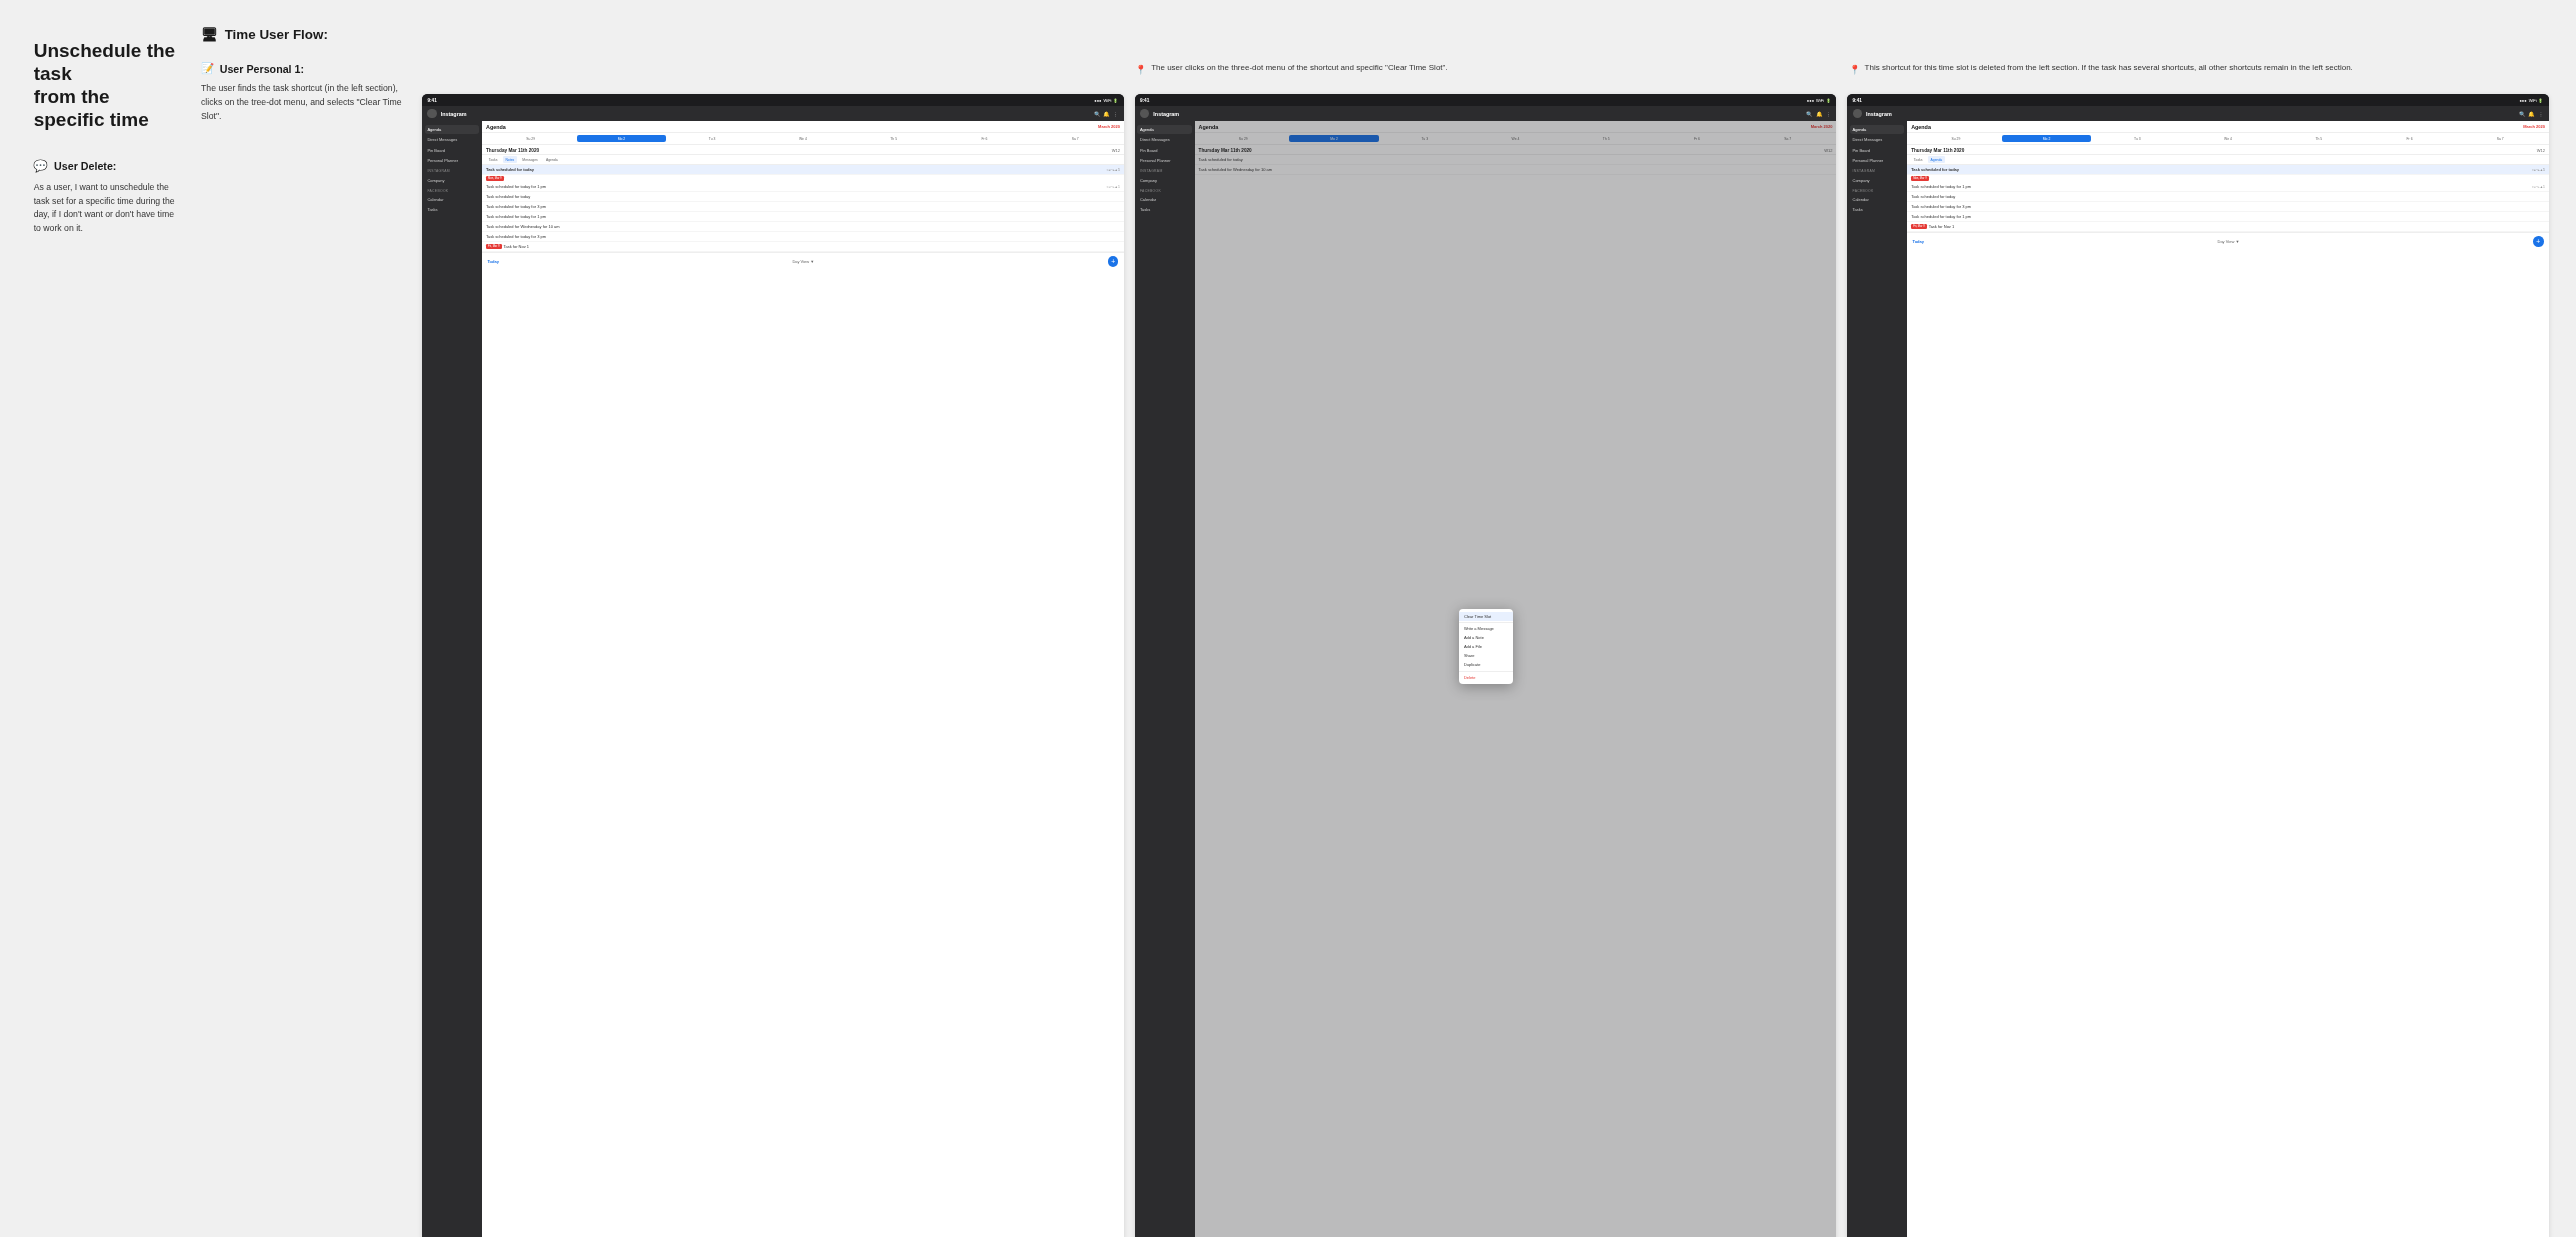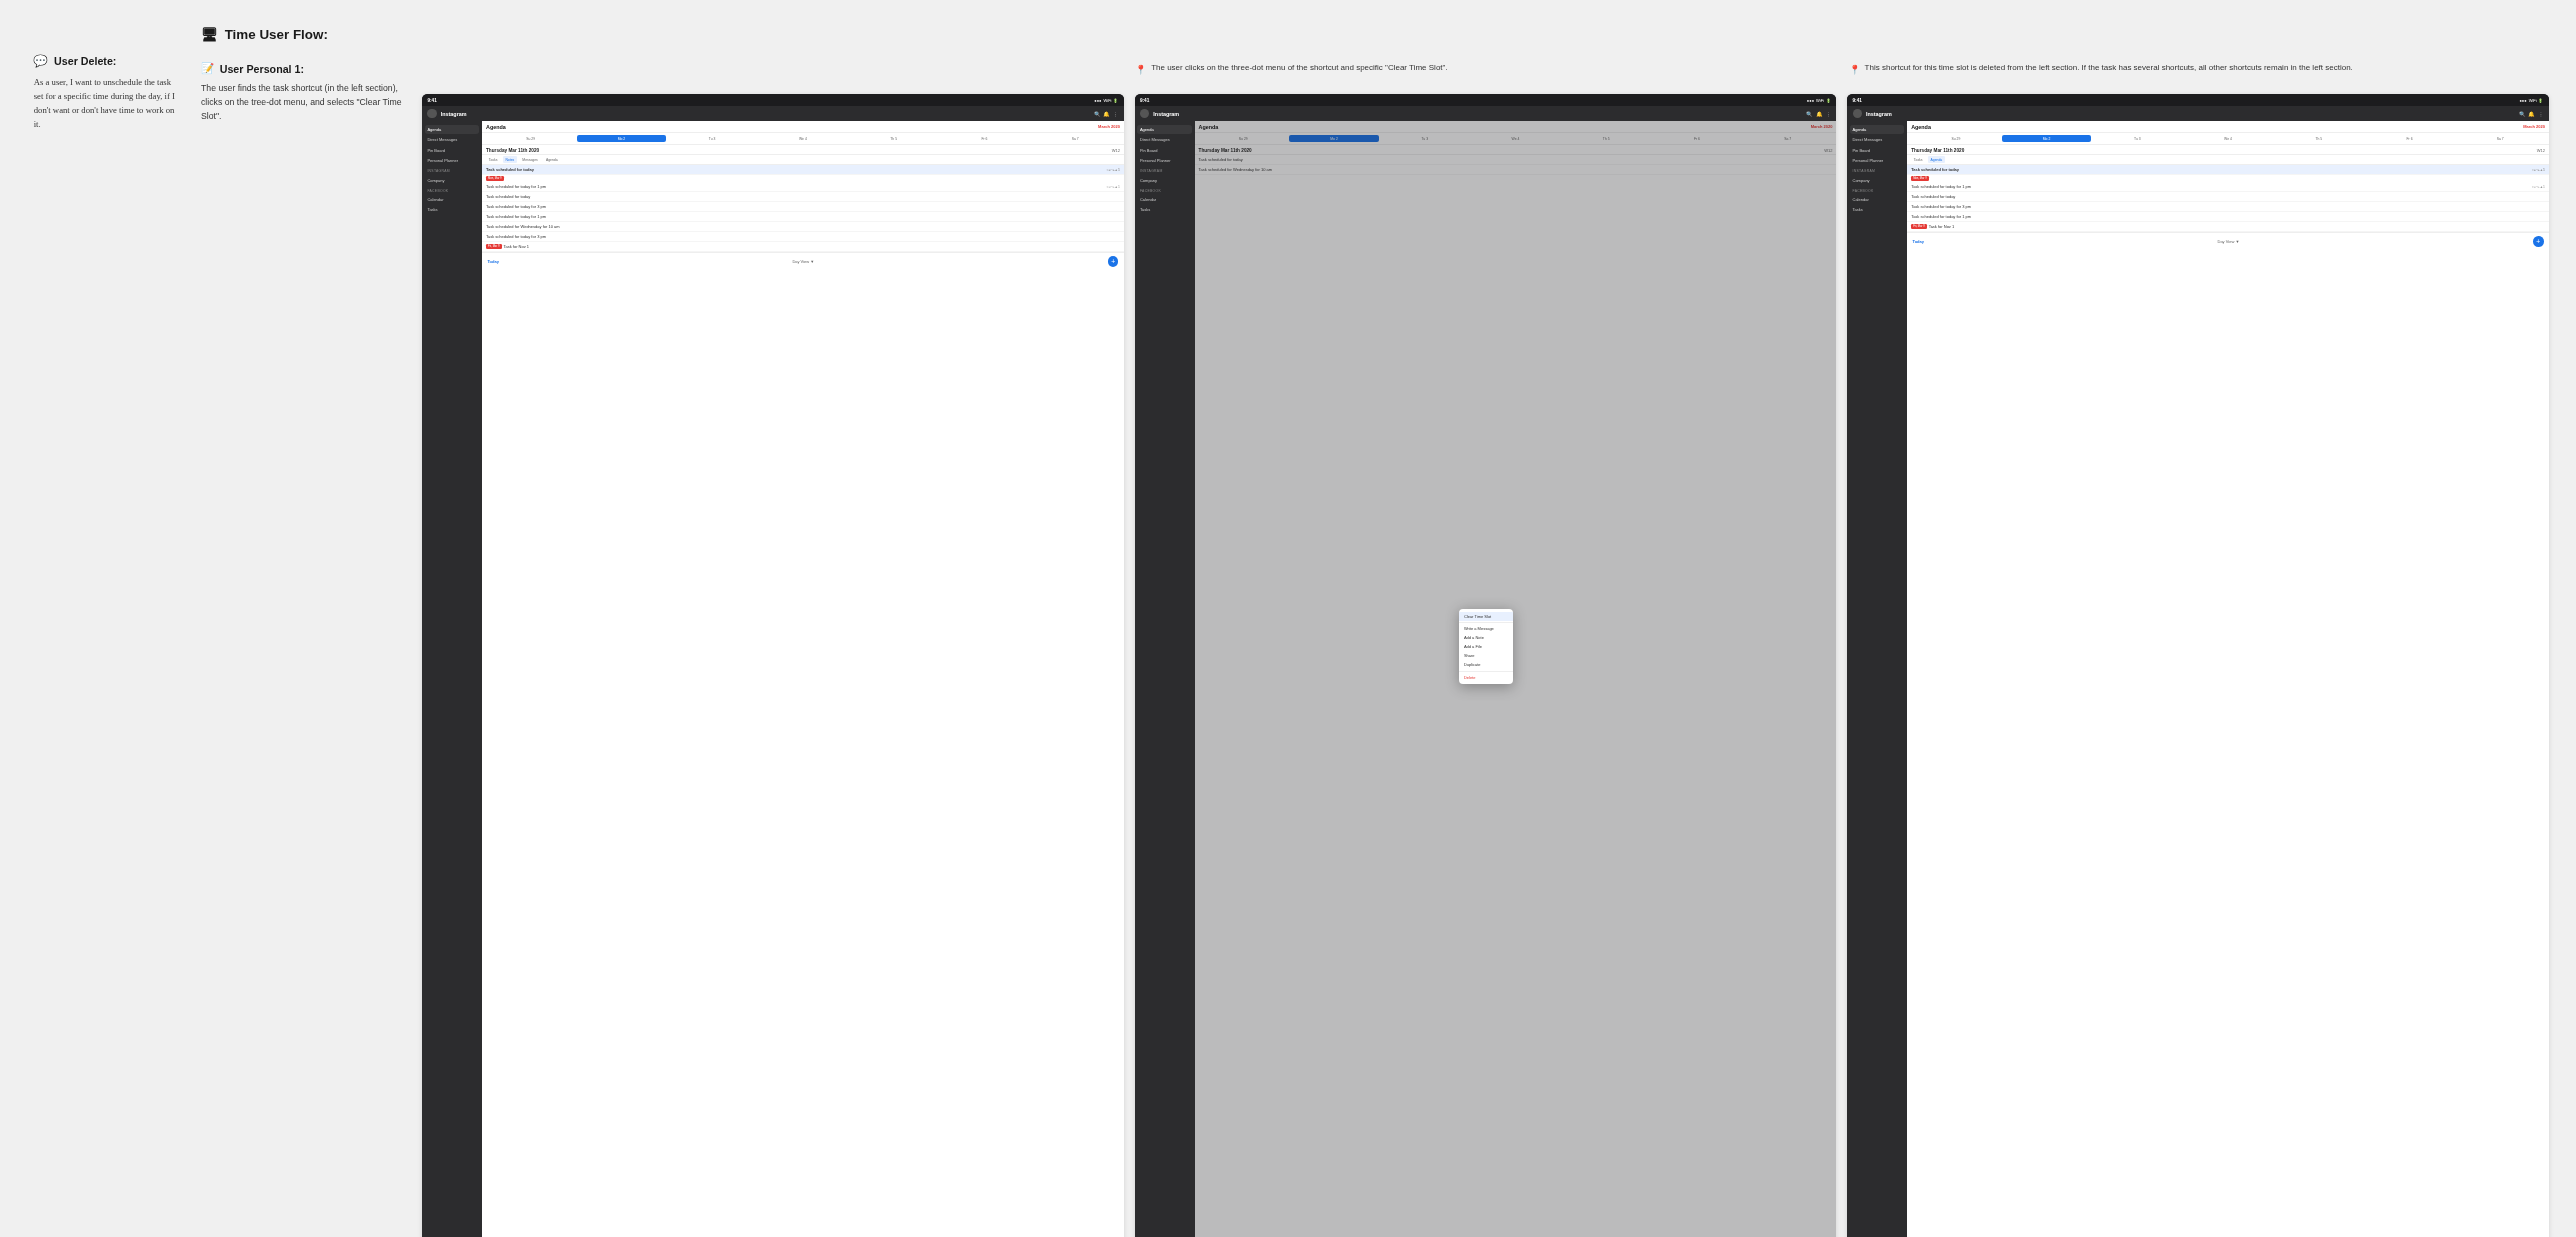--- a/index.html
+++ b/index.html
@@ -36,21 +36,20 @@
       font-weight: 700;
       margin-bottom: 8px;
     }
     .section-label .icon {
       font-size: 12px;
     }
     .user-story-text {
       font-size: 8.7px;
       line-height: 1.6;
       color: #333;
-      font-family: Liberation Serif, serif;
     }
     .right-panel {
       display: flex;
       flex-direction: column;
       gap: 27px;
     }
     .flow-section {
       display: flex;
       flex-direction: column;
       gap: 13.4px;
@@ -307,20 +306,24 @@
       background: #eee;
       margin: 1.3px 0;
     }
   </style>
 </head>
 <body>
 
 <div class="page-layout">
 
   <div class="left-panel">
+    <h1 class="page-title">
+      <span>Unschedule the task</span><br>
+      <span>from the specific time</span>
+    </h1>
 
     <div class="user-story-section">
       <div class="section-label">
         <span class="icon">💬</span>
         <span>User Delete:</span>
       </div>
       <p class="user-story-text">As a user, I want to unschedule the task set for a specific time during the day, if I don't want or don't have time to work on it.</p>
     </div>
   </div>
 

